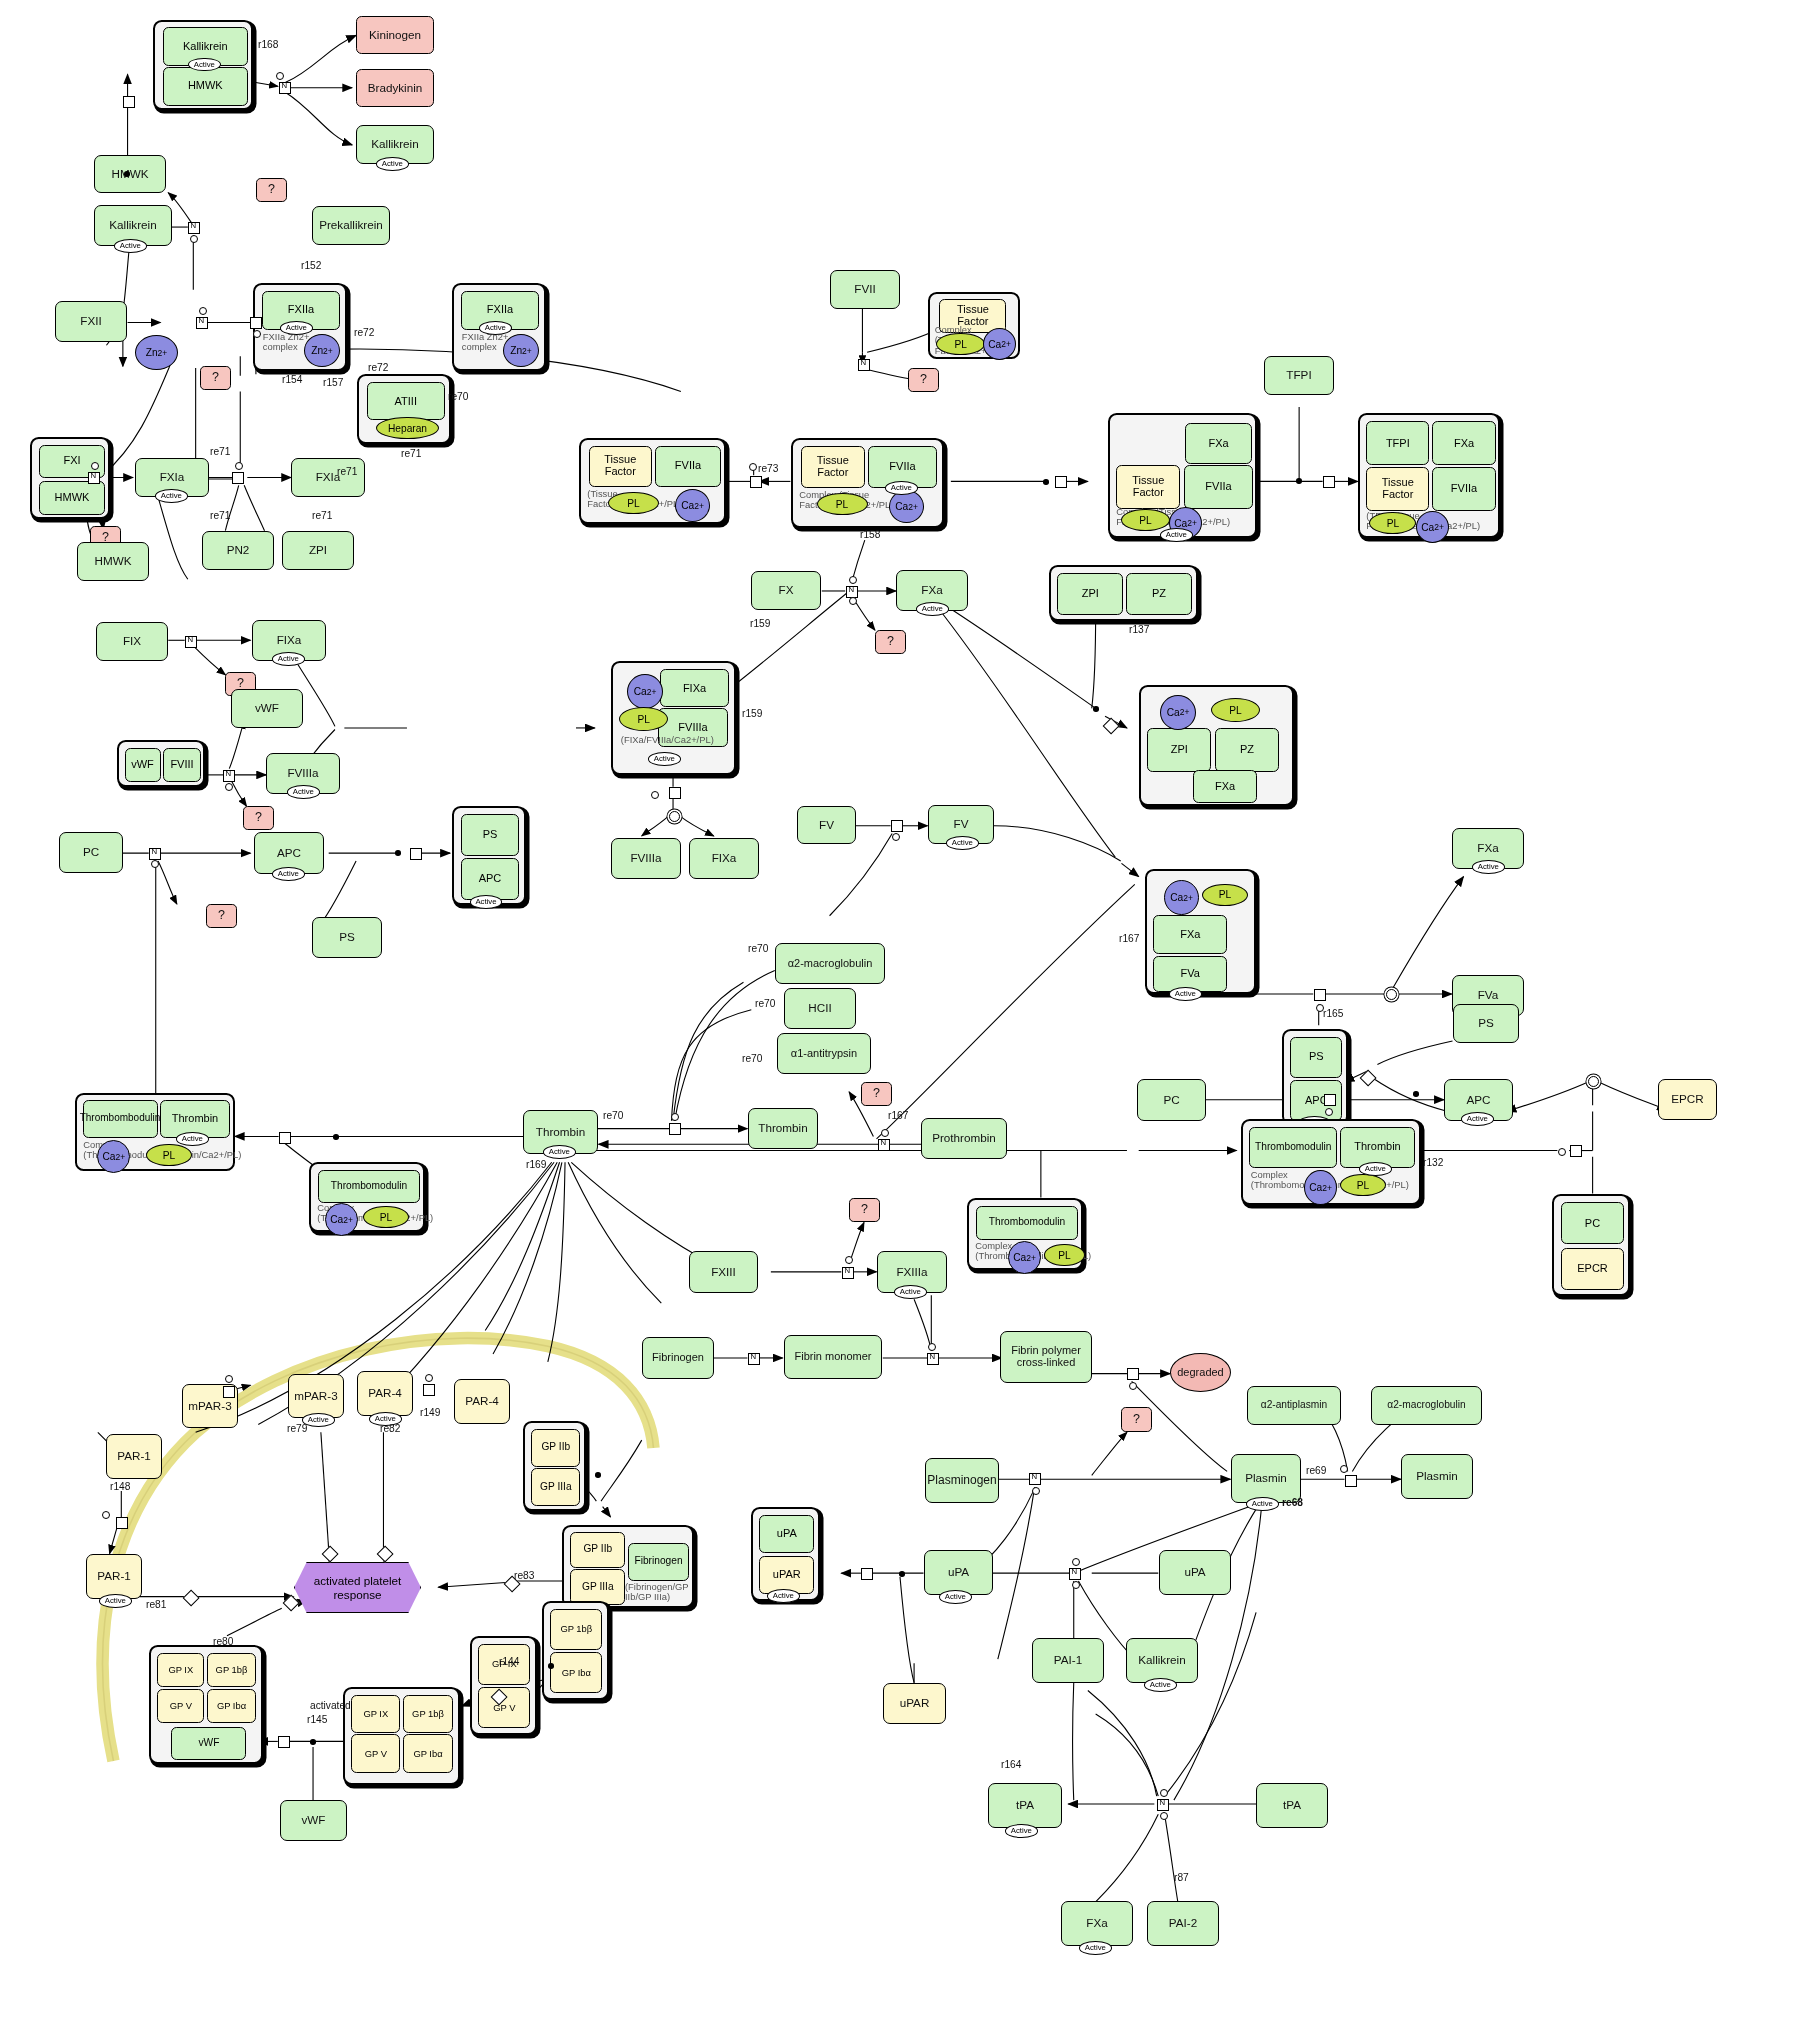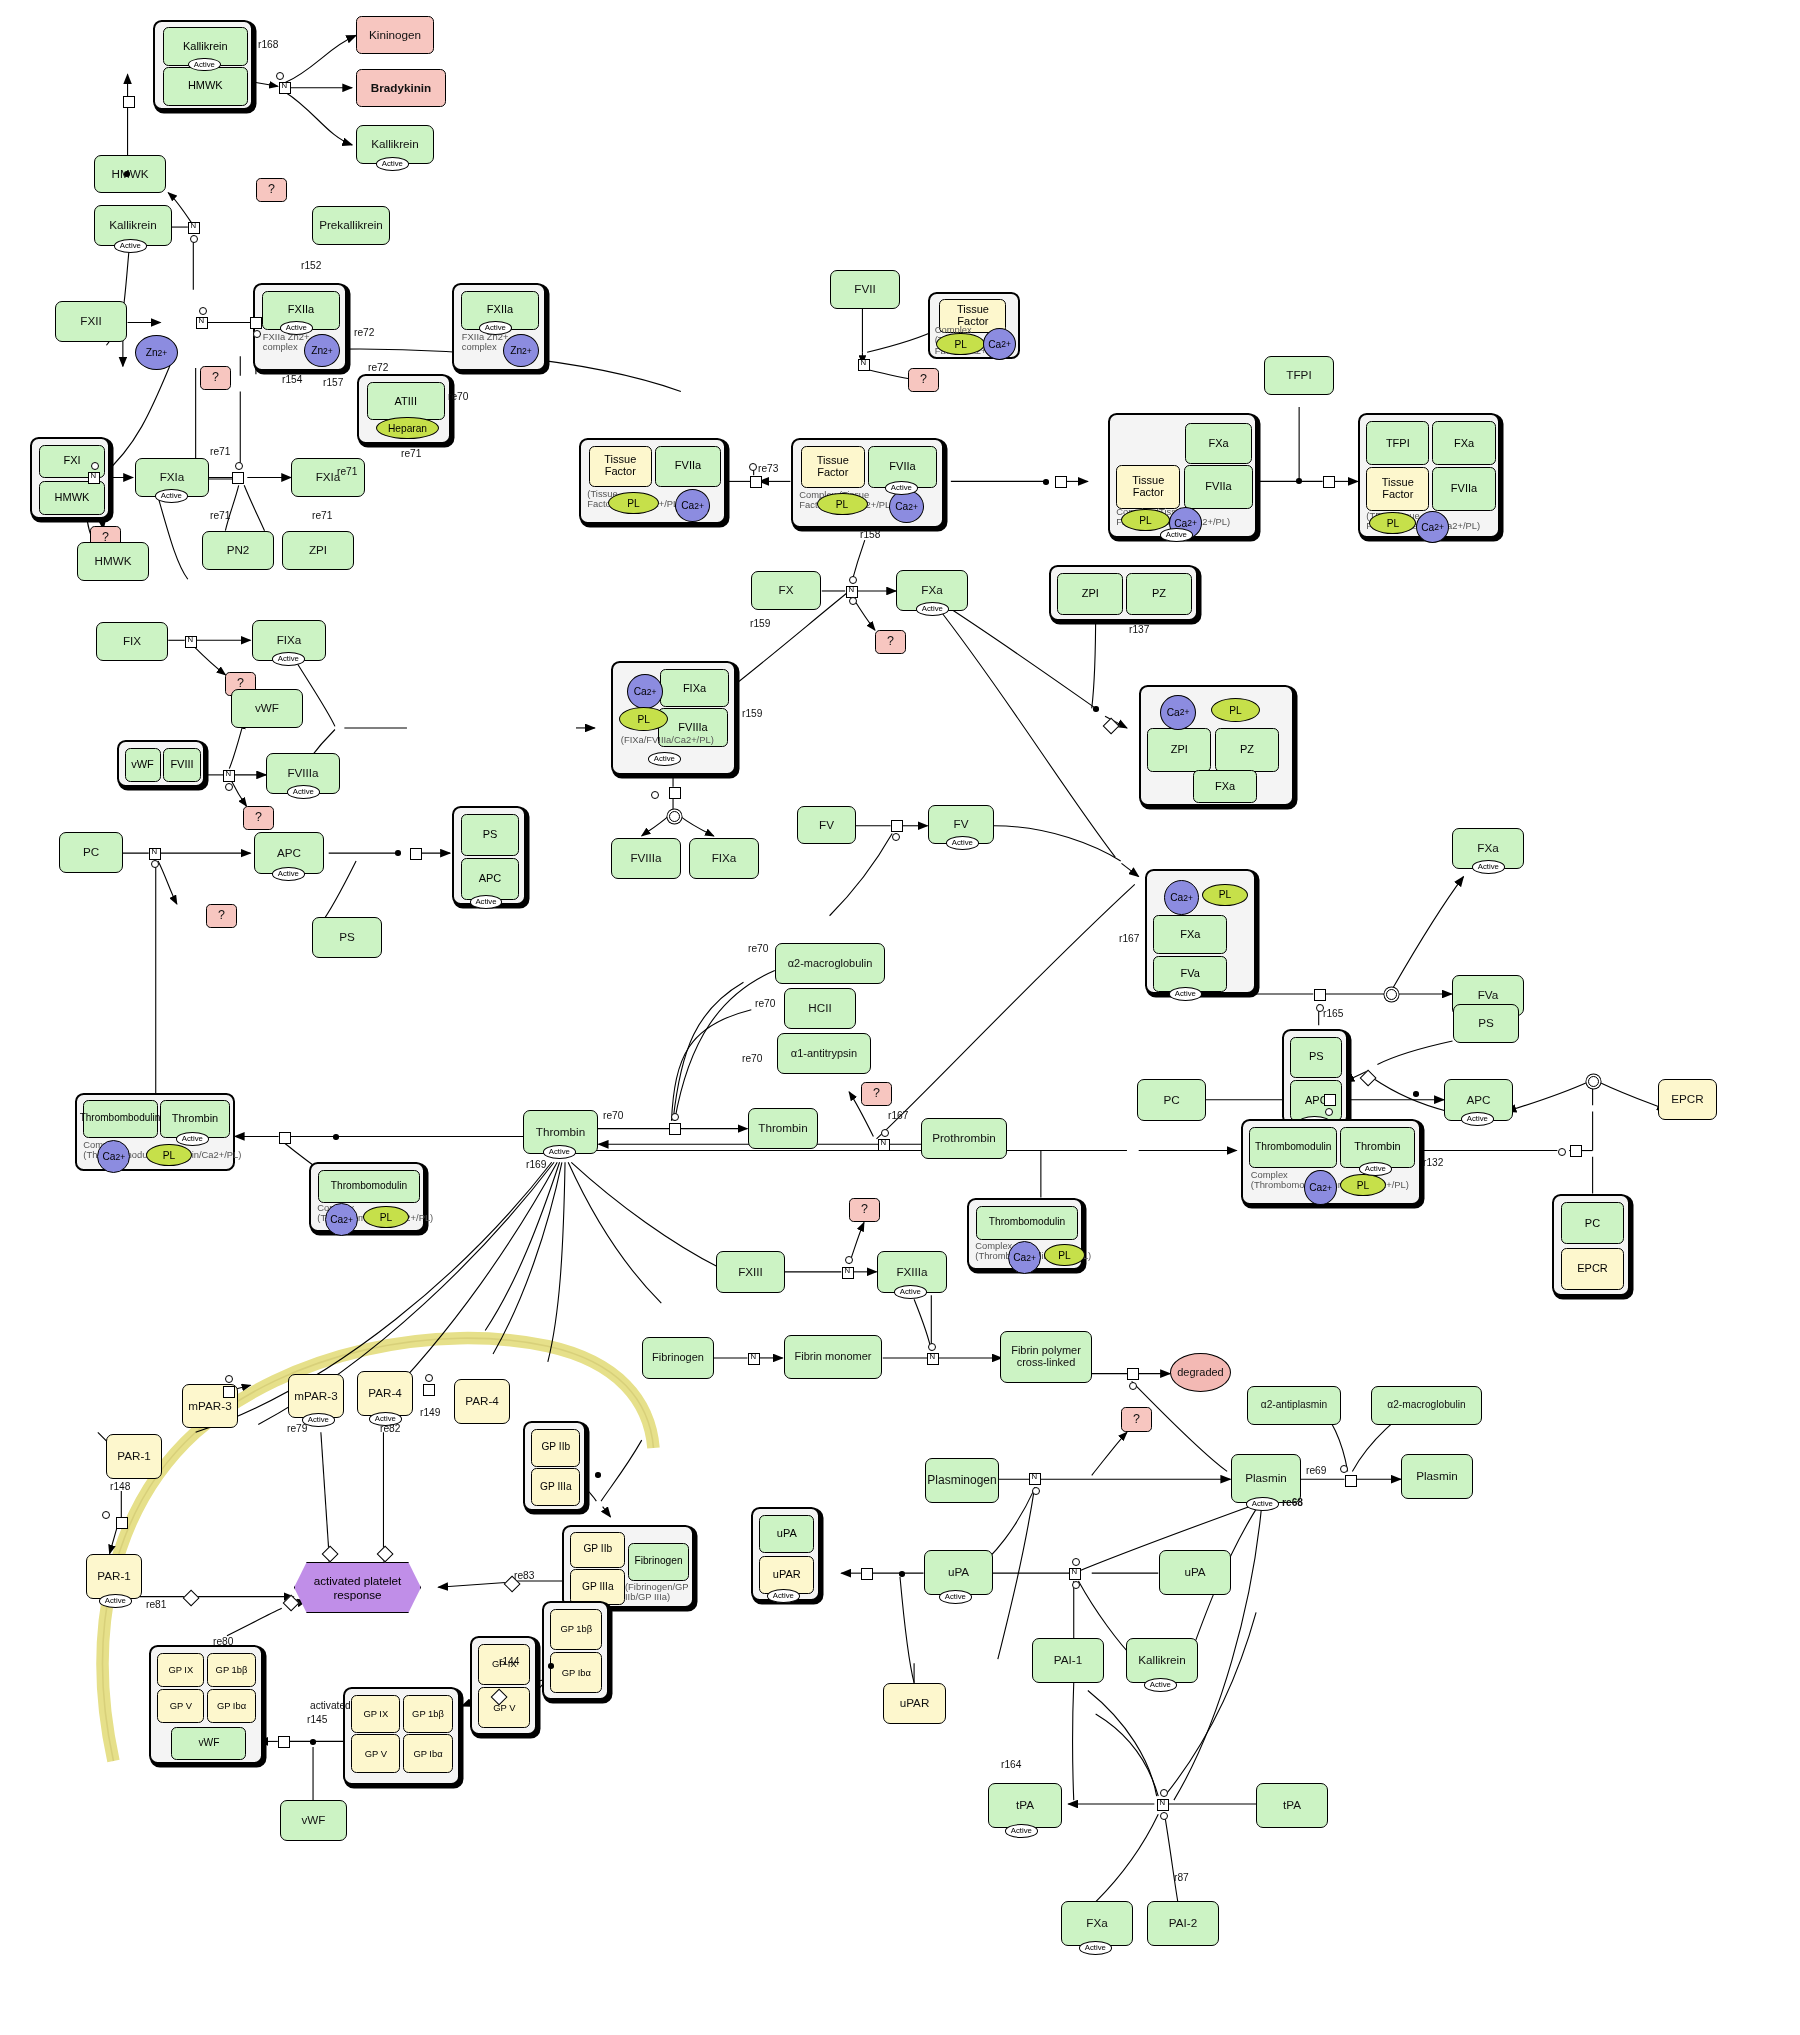--- a/index.html
+++ b/index.html
@@ -341,21 +341,21 @@
         <span>HMWK</span>
       </div>
   </div>
   <div class="proc nbox" style="left:279px;top:82px;"></div>
   <div class="circ" style="left:276px;top:72px;"></div>
   <div class="elab" style="left:258px;top:39px;">r168</div>
 
   <div class="node pinkbox" style="left:356px;top:15.7px;width:78px;height:38px;">
       <span>Kininogen</span>
     </div>
-  <div class="node pinkbox" style="left:356px;top:69px;width:90px;height:38px;font-weight:bold;">
+  <div class="node pinkbox" style="left:356px;top:69px;width:78px;height:38px;">
       <span>Bradykinin</span>
     </div>
   <div class="node macro" style="left:356px;top:125px;width:78px;height:39px;">
       <span>Kallikrein</span>
     </div>
   <div class="uoi" style="left:376px;top:157px;"><span>Active</span></div>
 
   <div class="node macro" style="left:94px;top:155px;width:72px;height:38px;">
       <span>HMWK</span>
     </div>
@@ -822,21 +822,21 @@
 
   <div class="complex multimer" style="left:967px;top:1198px;width:116px;height:72px;">
     <div class="sub" style="left:7px;top:5.5px;width:102px;height:34px;">
         <span style="font-size:10.2px">Thrombomodulin</span>
       </div>
     <div class="clabel" style="left:6.3px;top:41px;width:86px;">Complex (Thrombomodulin/Ca2+/PL)</div>
     <div class="small-ellipse ca" style="left:39px;top:41px;width:31px;height:31px;">Ca<sup>2+</sup></div>
     <div class="small-ellipse pl" style="left:75px;top:44px;width:39px;height:20.4px;">PL</div>
   </div>
 
-  <div class="node macro" style="left:716px;top:1251px;width:69px;height:42px;">
+  <div class="node macro" style="left:689px;top:1251px;width:69px;height:42px;">
       <span>FXIII</span>
     </div>
   <div class="proc nbox" style="left:842px;top:1267px;"></div>
   <div class="circ" style="left:845px;top:1256px;"></div>
   <div class="node unknown" style="left:849px;top:1198px;width:31px;height:23.5px;">
       <span>?</span>
     </div>
   <div class="node macro" style="left:877px;top:1251px;width:70px;height:42px;">
       <span>FXIIIa</span>
     </div>

